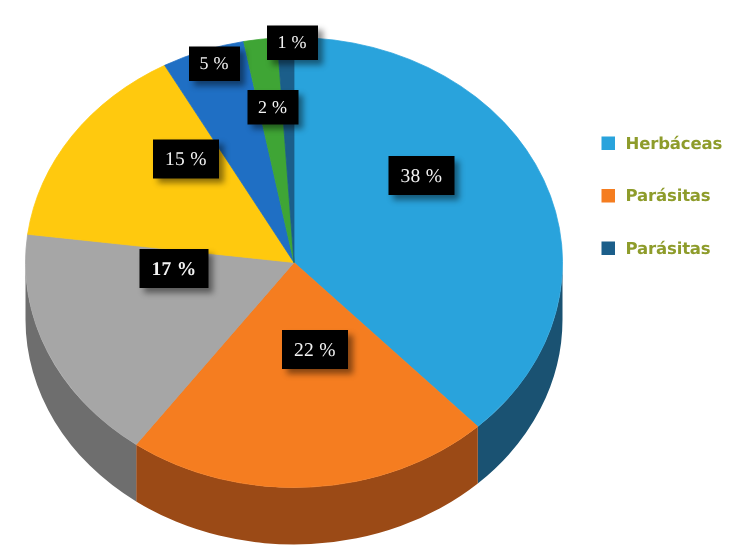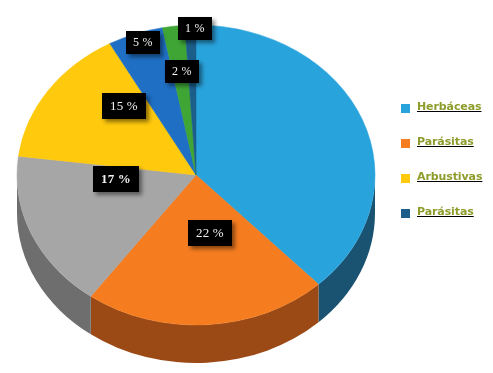--- a/index.html
+++ b/index.html
@@ -56,23 +56,22 @@
 
   
   .legend {
     position: absolute;
     left: 401px;
     top: 78px;
     width: 92px;
   }
   .legend-item {
     display: flex;
-    align-items: flex-end;
+    align-items: center;
     height: 35px;
-    text-decoration: underline;
   }
   .legend-swatch {
     width: 9px;
     height: 9px;
     flex: 0 0 auto;
     margin-right: 7px;
   }
   .legend-label {
     font-family: "DejaVu Sans", sans-serif;
     font-size: 11px;
@@ -108,20 +107,21 @@
           <path d="M 196 175 L 196.00 25.00 A 179 150 0 0 1 318.53 284.35 Z" fill="#29a3dc" stroke="#29a3dc" stroke-width="0.5"></path>
           <path d="M 196 175 L 318.53 284.35 A 179 150 0 0 1 90.79 296.35 Z" fill="#f57d20" stroke="#f57d20" stroke-width="0.5"></path>
           <path d="M 196 175 L 90.79 296.35 A 179 150 0 0 1 18.41 156.20 Z" fill="#a6a6a6" stroke="#a6a6a6" stroke-width="0.5"></path>
           <path d="M 196 175 L 18.41 156.20 A 179 150 0 0 1 109.77 43.55 Z" fill="#ffc90e" stroke="#ffc90e" stroke-width="0.5"></path>
           <path d="M 196 175 L 109.77 43.55 A 179 150 0 0 1 162.46 27.66 Z" fill="#1f6fc4" stroke="#1f6fc4" stroke-width="0.5"></path>
           <path d="M 196 175 L 162.46 27.66 A 179 150 0 0 1 184.76 25.30 Z" fill="#3fa535" stroke="#3fa535" stroke-width="0.5"></path>
           <path d="M 196 175 L 184.76 25.30 A 179 150 0 0 1 196.00 25.00 Z" fill="#1b5e8a" stroke="#1b5e8a" stroke-width="0.5"></path>
         </g>
     </svg>
 
+    <div class="label-box" style="left:259px; top:104px;">38 %</div>
 
     <div class="label-box" style="left:188px; top:220px;">22 %</div>
 
     <div class="label-box" style="left:93px; top:166px;font-weight:bold;">17 %</div>
 
     <div class="label-box" style="left:102px; top:93px;">15 %</div>
 
     <div class="label-box small" style="left:126px; top:31px;">5 %</div>
 
     <div class="label-box small" style="left:165px; top:60px;">2 %</div>
@@ -135,24 +135,20 @@
       <span class="legend-swatch" style="background: rgb(41, 163, 220);"></span>
       <span class="legend-label">Herbáceas</span>
     </div>
 
     <div class="legend-item">
       <span class="legend-swatch" style="background: rgb(245, 125, 32);"></span>
       <span class="legend-label">Parásitas</span>
     </div>
 
 
-    <div class="legend-item">
-      <span class="legend-swatch" style="background: rgb(255, 201, 14);"></span>
-      <span class="legend-label">Arbustivas</span>
-    </div>
 
 
 
     <div class="legend-item">
       <span class="legend-swatch" style="background: rgb(27, 94, 138);"></span>
       <span class="legend-label">Parásitas</span>
     </div>
 
   </div>
 </div>

